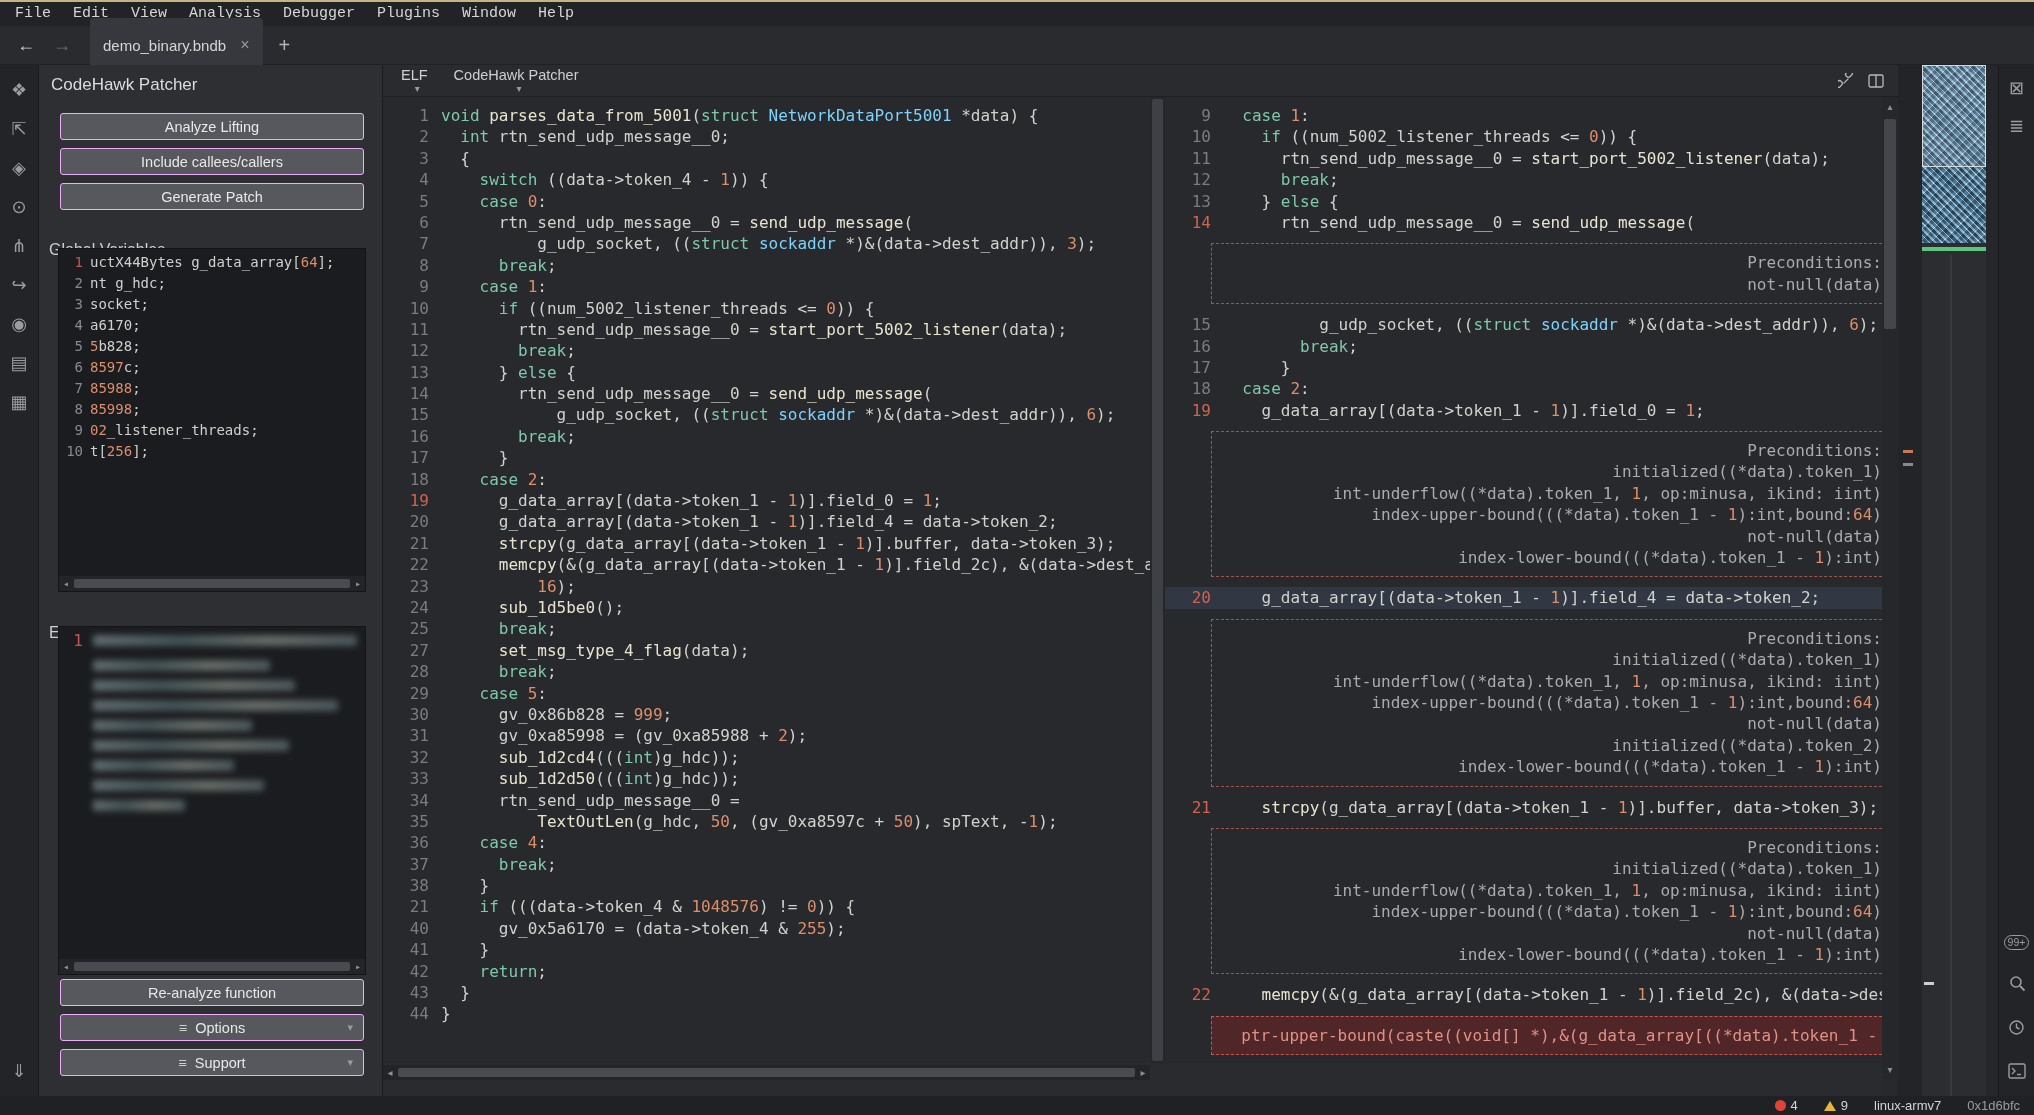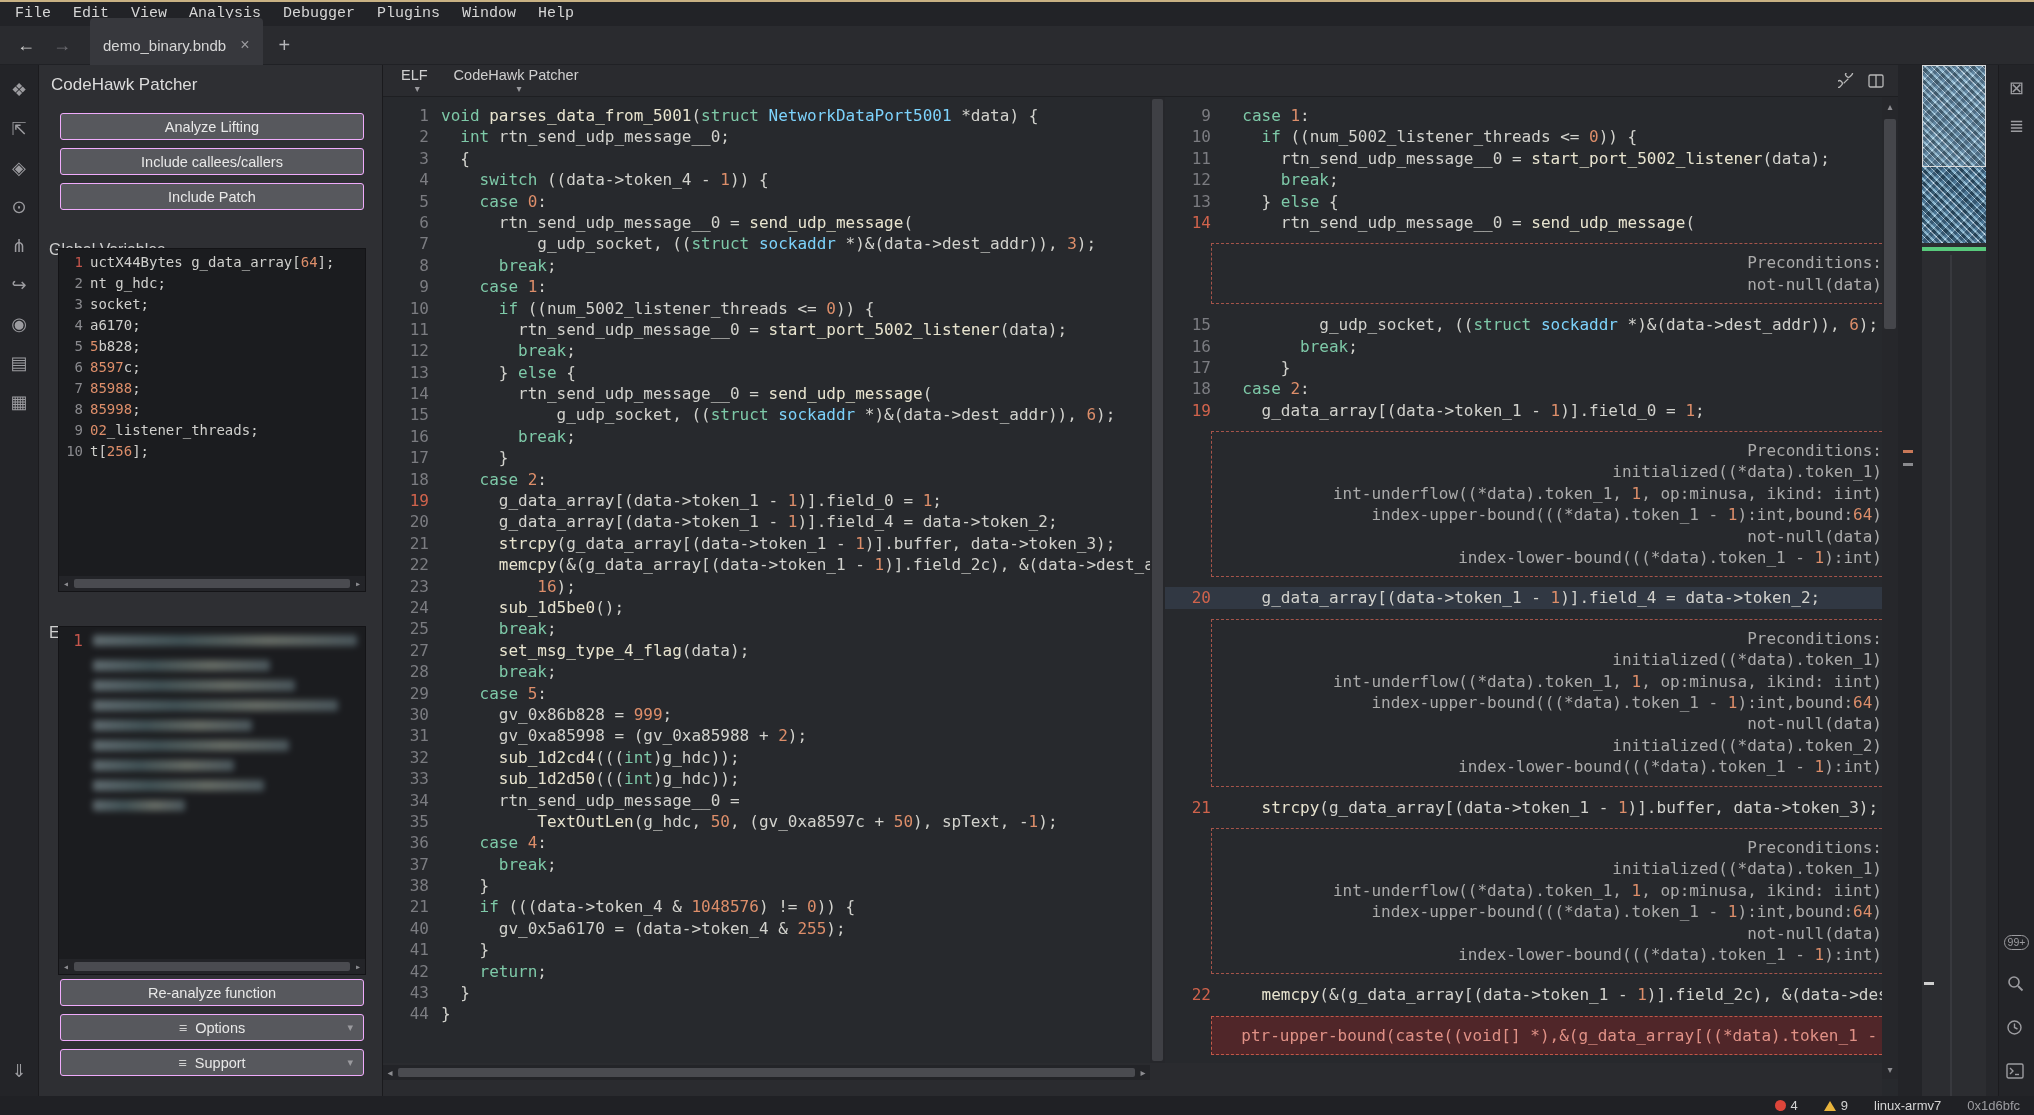--- a/index.html
+++ b/index.html
@@ -106,21 +106,21 @@
                repeating-linear-gradient(-45deg,#5a87a5 0 3px,#2e4a60 3px 7px,#a8c8dd 7px 8px);}
   .fmap-view{position:absolute;left:0;right:0;top:0;height:102px;border:1px solid #d8d9da;background:rgba(255,255,255,.12);box-sizing:border-box;}
   .fmap-green{position:absolute;left:0;right:0;top:182px;height:4px;background:#58c97c;}
   .fmap-line{position:absolute;left:28px;top:190px;bottom:0;width:2px;background:#38393e;}
   .fmap-dash{position:absolute;left:2px;top:917px;width:10px;height:3px;background:#cfcfcf;}
   .fmap-gap{position:absolute;left:1986px;top:65px;width:12px;bottom:19px;background:#26272b;}
 
   .right-strip{position:absolute;left:1998px;top:65px;width:36px;bottom:19px;background:#232428;border-left:1px solid #1b1b1e;
                display:flex;flex-direction:column;align-items:center;box-sizing:border-box;}
   #right-strip-top{display:flex;flex-direction:column;align-items:center;gap:20px;margin-top:14px;}
-  #right-strip-bottom{margin-top:auto;display:flex;flex-direction:column;gap:24px;margin-bottom:14px;}
+  #right-strip-bottom{margin-top:auto;display:flex;flex-direction:column;align-items:center;gap:24px;margin-bottom:14px;}
   .badge99{font-size:10.5px;color:#9c9ca0;border:1px solid #9c9ca0;border-radius:8px;padding:1px 3px;line-height:11px;}
 
   .statusbar{position:absolute;left:0;bottom:0;width:100%;height:19px;background:#202125;
              display:flex;align-items:center;justify-content:flex-end;gap:26px;padding-right:14px;box-sizing:border-box;font-size:13px;}
   .sb-item{display:flex;align-items:center;gap:5px;color:#d4d4d4;}
   .err-dot{width:11px;height:11px;border-radius:50%;background:#dd453a;display:inline-block;}
   .warn-tri{width:0;height:0;border-left:6px solid transparent;border-right:6px solid transparent;border-bottom:10px solid #e8b43c;display:inline-block;}
   .sb-addr{color:#9c9ca0;}
 </style>
 </head>
@@ -163,21 +163,21 @@
         <div class="strip-icon">▦</div>
       </div>
     <div class="strip-icon bottom">⇓</div>
   </div>
 
   <div class="left-panel">
     <div class="panel-title">CodeHawk Patcher</div>
     <div class="action-buttons" id="action-buttons">
         <div class="panel-btn">Analyze Lifting</div>
         <div class="panel-btn">Include callees/callers</div>
-        <div class="panel-btn">Include Patch</div>
+        <div class="panel-btn">Generate Patch</div>
       </div>
 
     <div class="section-label gv">Global Variables</div>
     <div class="list-box vars-box mono">
       <div id="gv-list">
           <div class="gv-row">
             <span class="gv-no red">1</span>
             <span class="gv-text">uctX44Bytes g_data_array[<span class="num">64</span>];</span>
           </div>
           <div class="gv-row">

